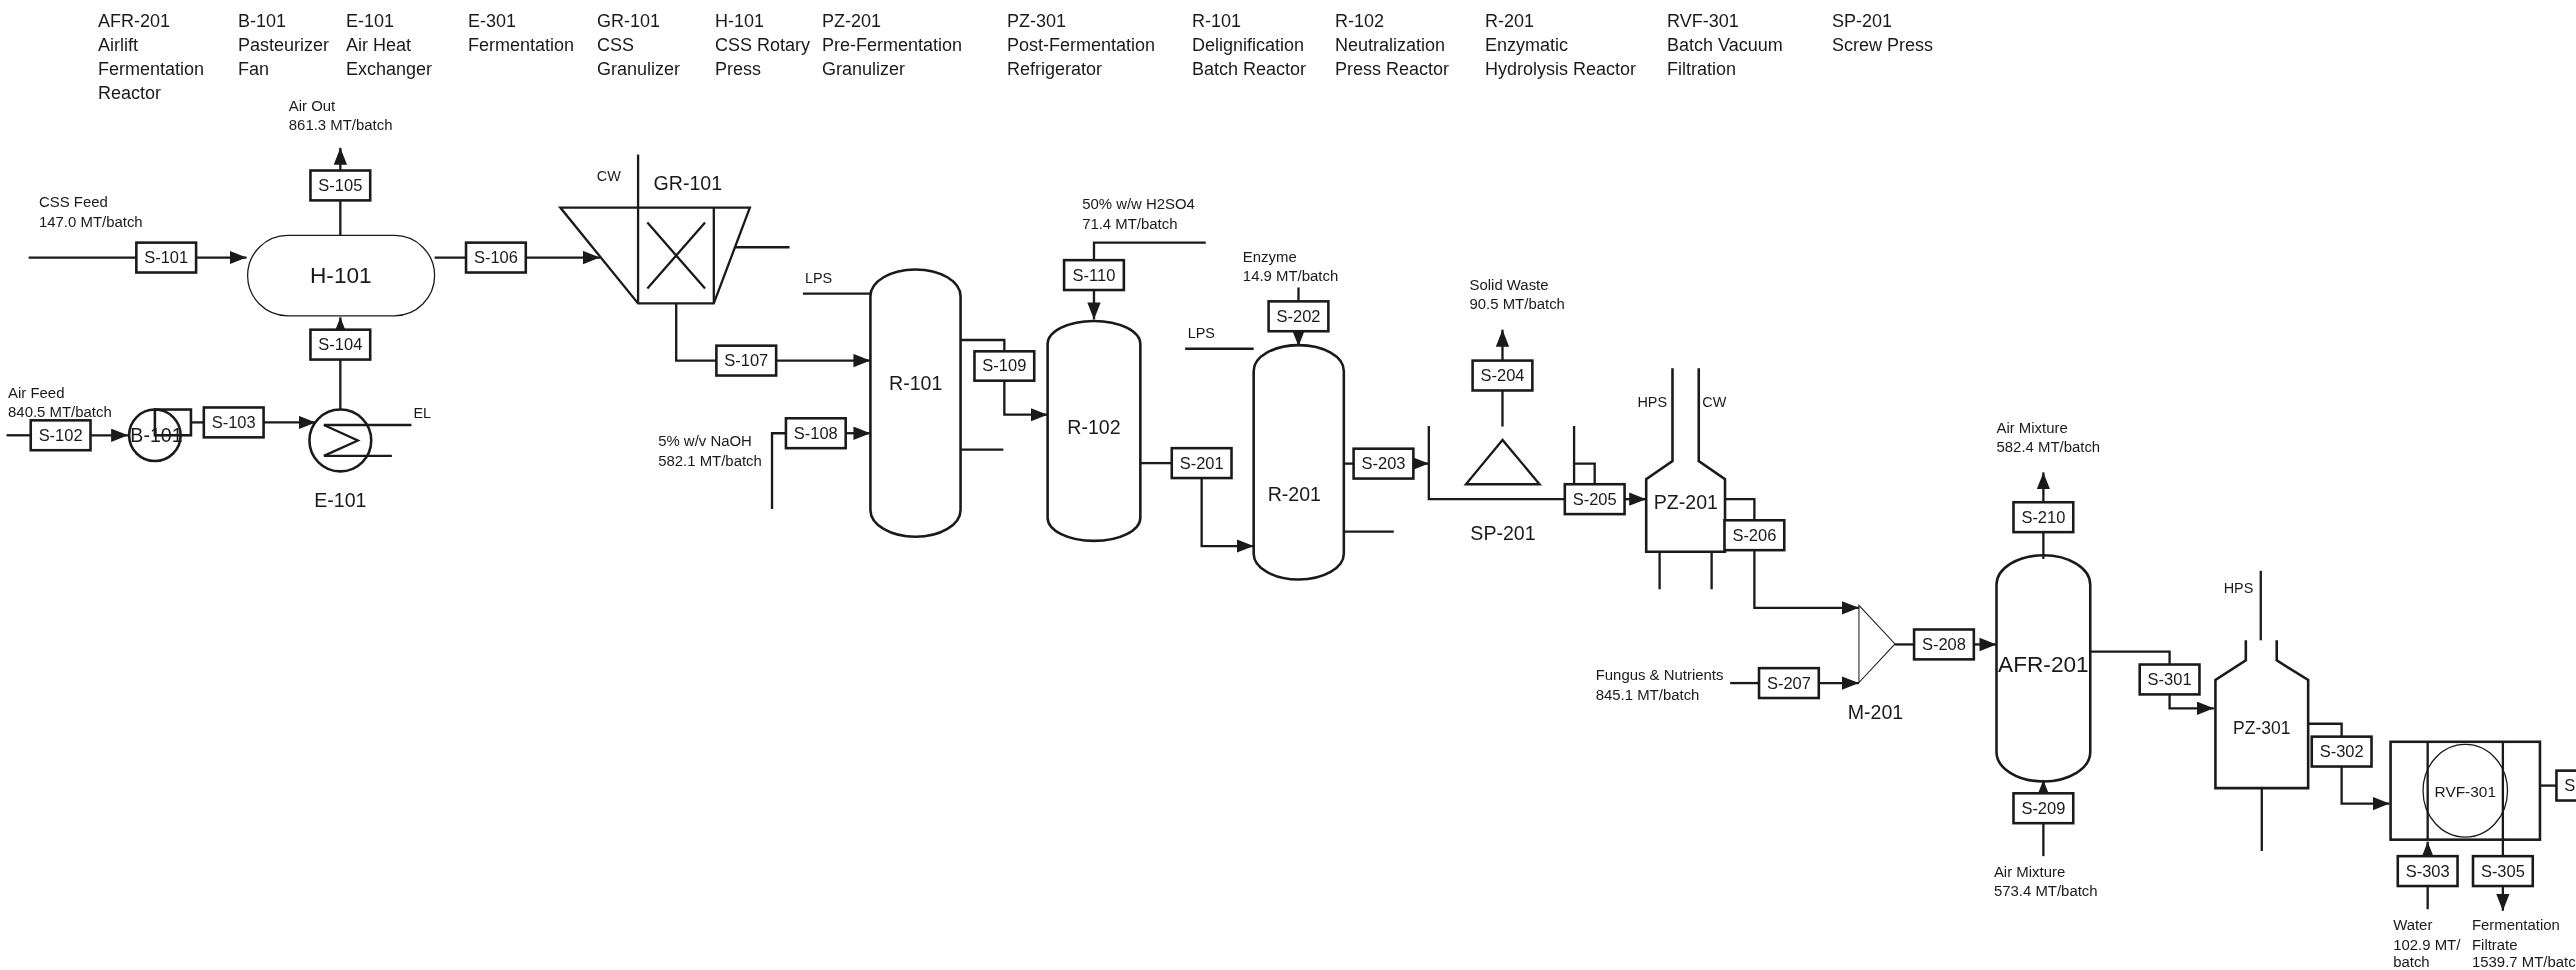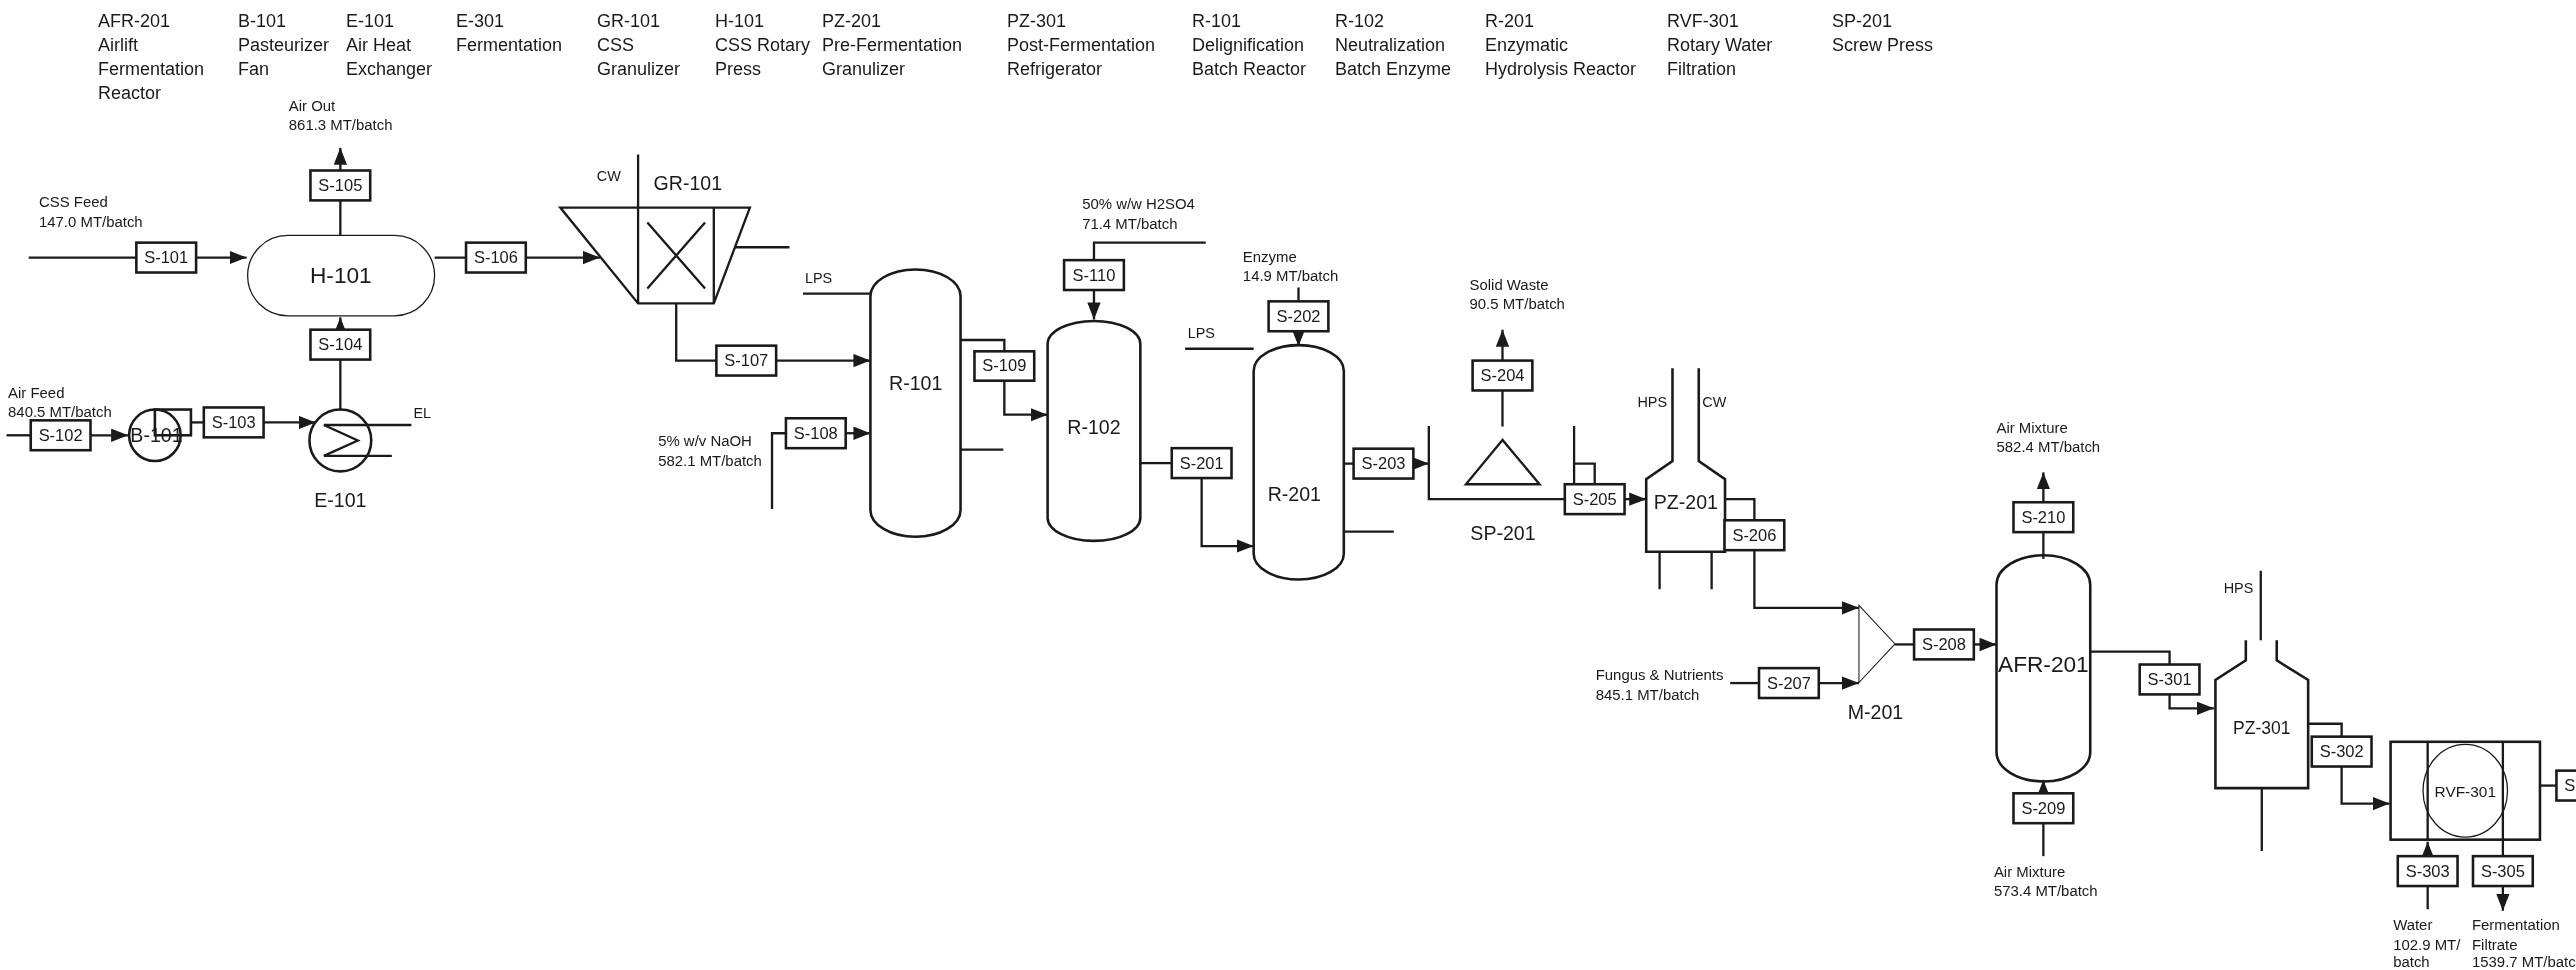--- a/index.html
+++ b/index.html
@@ -22,29 +22,29 @@
 </style>
 </head>
 <body>
 
 <div class="canvas">
 
   <div>
     <div class="legend-item" style="left:98px;width:129px"><span class="code">AFR-201</span><span>Airlift Fermentation Reactor</span></div>
     <div class="legend-item" style="left:238px;width:106px"><span class="code">B-101</span><span>Pasteurizer Fan</span></div>
     <div class="legend-item" style="left:346px;width:95px"><span class="code">E-101</span><span>Air Heat Exchanger</span></div>
-    <div class="legend-item" style="left:456px;width:124px"><span class="code">E-301</span><span>Fermentation</span></div>
+    <div class="legend-item" style="left:468px;width:124px"><span class="code">E-301</span><span>Fermentation</span></div>
     <div class="legend-item" style="left:597px;width:103px"><span class="code">GR-101</span><span>CSS Granulizer</span></div>
     <div class="legend-item" style="left:715px;width:100px"><span class="code">H-101</span><span>CSS Rotary Press</span></div>
     <div class="legend-item" style="left:822px;width:160px"><span class="code">PZ-201</span><span>Pre-Fermentation Granulizer</span></div>
     <div class="legend-item" style="left:1007px;width:170px"><span class="code">PZ-301</span><span>Post-Fermentation Refrigerator</span></div>
     <div class="legend-item" style="left:1192px;width:137px"><span class="code">R-101</span><span>Delignification Batch Reactor</span></div>
-    <div class="legend-item" style="left:1335px;width:134px"><span class="code">R-102</span><span>Neutralization Batch Enzyme</span></div>
+    <div class="legend-item" style="left:1335px;width:134px"><span class="code">R-102</span><span>Neutralization Press Reactor</span></div>
     <div class="legend-item" style="left:1485px;width:170px"><span class="code">R-201</span><span>Enzymatic Hydrolysis Reactor</span></div>
-    <div class="legend-item" style="left:1667px;width:147px"><span class="code">RVF-301</span><span>Rotary Water Filtration</span></div>
+    <div class="legend-item" style="left:1667px;width:147px"><span class="code">RVF-301</span><span>Batch Vacuum Filtration</span></div>
     <div class="legend-item" style="left:1832px;width:103px"><span class="code">SP-201</span><span>Screw Press</span></div>
   </div>
 
   <svg width="2819" height="970" viewBox="0 0 5471 1883">
     <defs>
       <marker id="ah" markerUnits="userSpaceOnUse" markerWidth="36" markerHeight="28" refX="33" refY="13" orient="auto">
         <path d="M0,0 L33,13 L0,26 Z" fill="#1a1a1a"></path>
       </marker>
     </defs>
 

